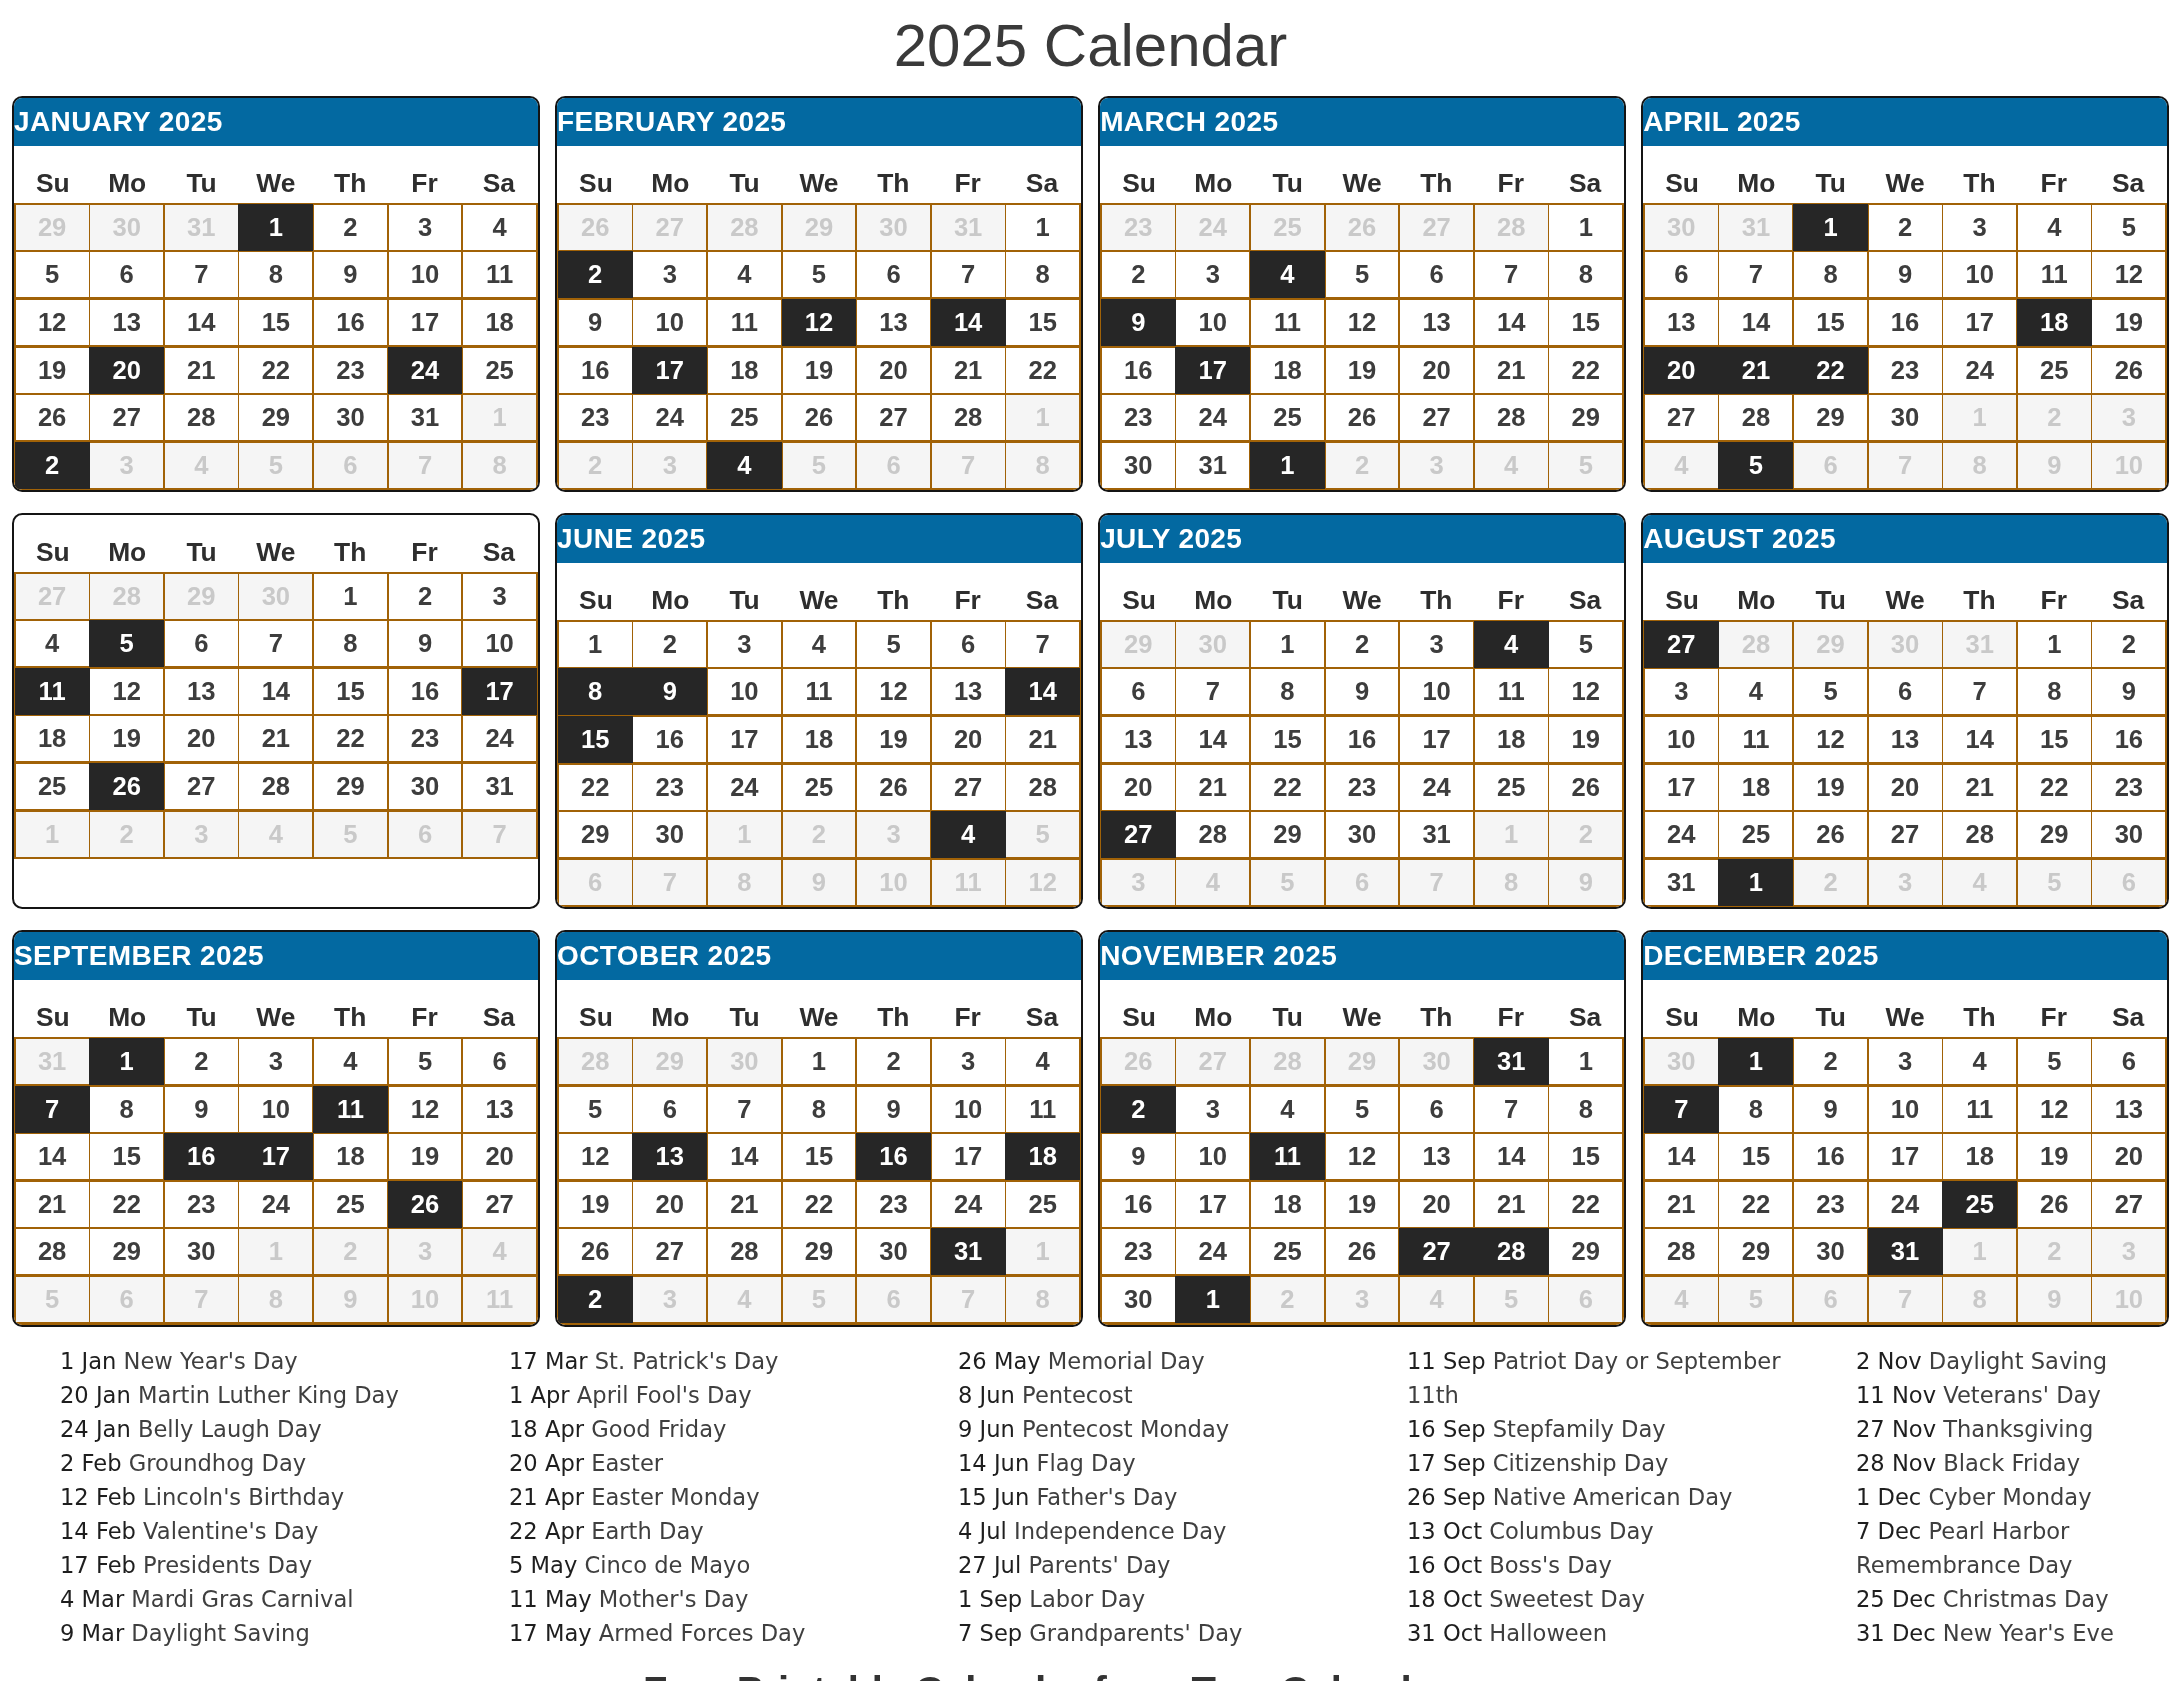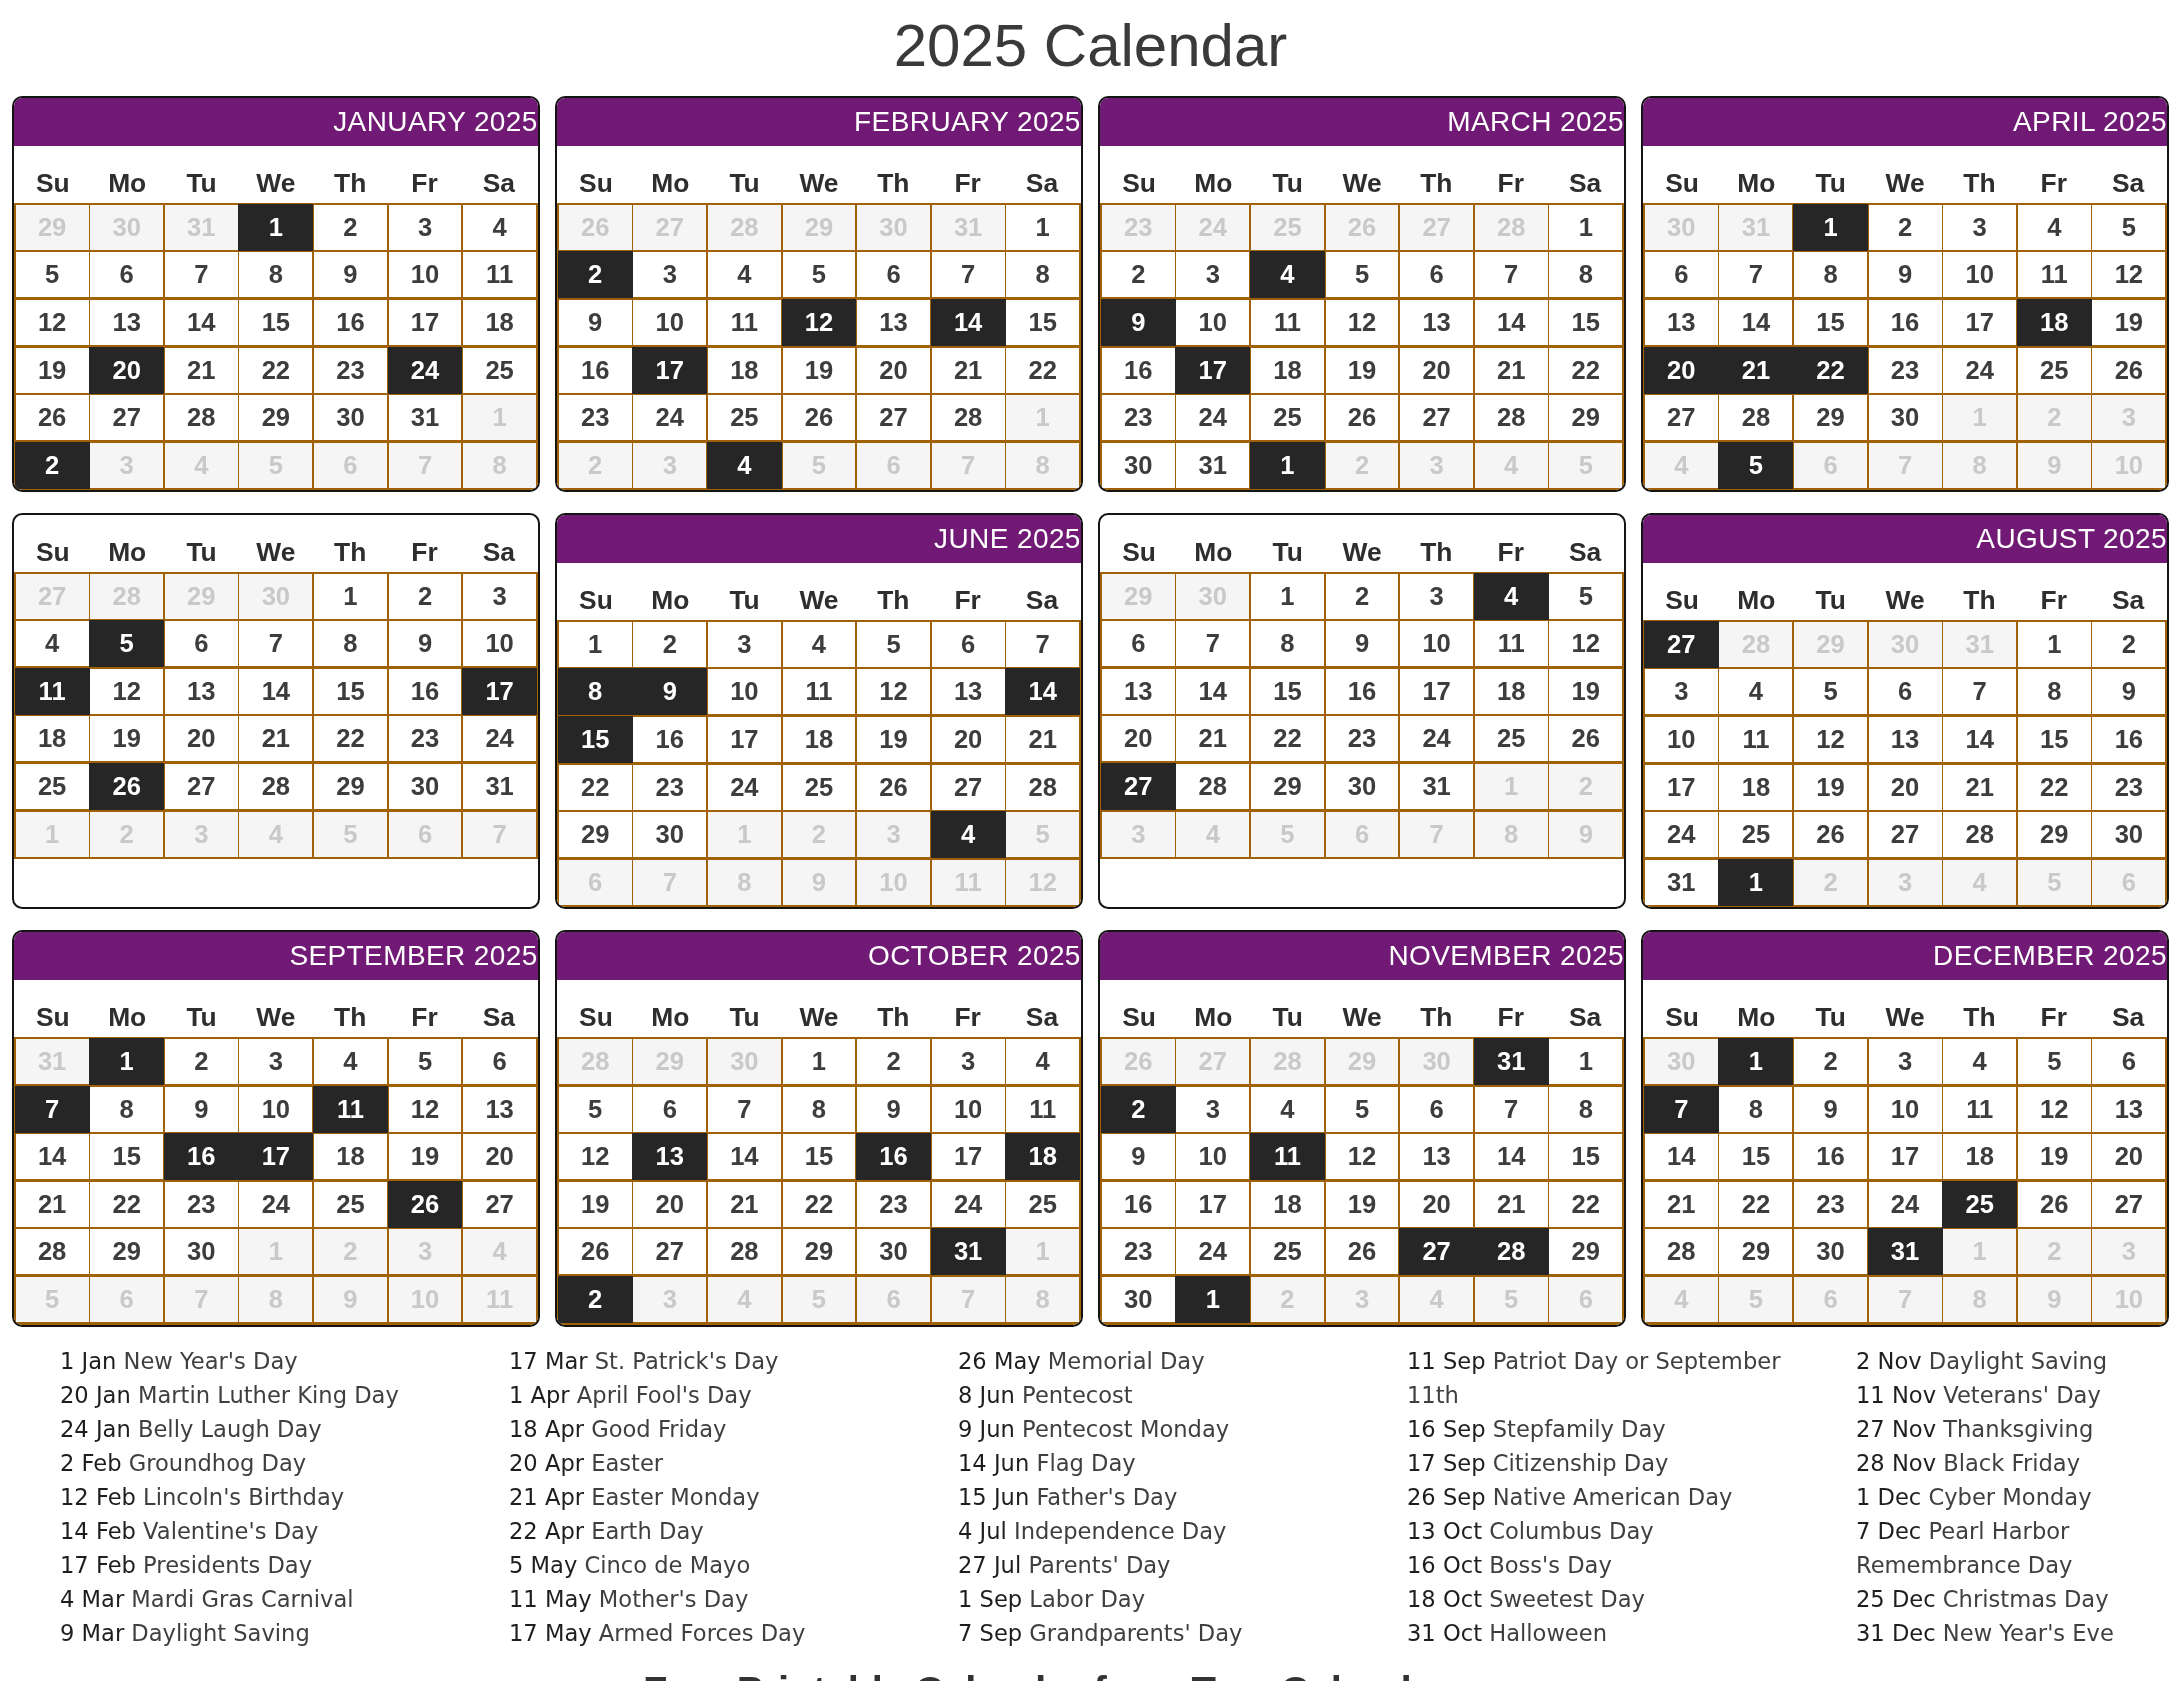--- a/index.html
+++ b/index.html
@@ -7,21 +7,21 @@
 
   .page-title{
     text-align:center;font-size:60px;font-weight:400;color:#3a3a3a;
     margin:13.6px 0 19px;line-height:1.05;letter-spacing:0;
   }
 
   .months{display:grid;grid-template-columns:repeat(4,1fr);column-gap:15.3px;row-gap:20.4px;padding:0 12px;}
 
   .month{border:2.6px solid #141414;border-radius:10.2px;overflow:hidden;background:#fff;}
   .mhead{
-    background:#701a75;color:#fff;text-align:right;font-weight:400;font-size:28px;
+    background:#0369a1;color:#fff;text-align:left;font-weight:700;font-size:28px;
     padding:8.5px 0 7.7px;letter-spacing:0.4px;
   }
   .wdays{display:grid;grid-template-columns:repeat(7,1fr);padding:6px 1.7px 4.3px;margin-top:16px;}
   .wd{text-align:center;font-weight:700;font-size:26.4px;color:#2e2e2e;}
   .grid{
     display:grid;grid-template-columns:repeat(7,1fr);grid-auto-rows:45px;
     column-gap:1.7px;row-gap:2.6px;padding:1.7px 1.7px 2.6px;background:#a16207;
   }
   .cell{
     display:flex;align-items:center;justify-content:center;
@@ -384,20 +384,21 @@
         <div class="cell g">7</div>
         <div class="cell g">8</div>
         <div class="cell g">9</div>
         <div class="cell g">10</div>
         <div class="cell g">11</div>
         <div class="cell g">12</div>
       </div>
   </section>
 
   <section class="month">
+    <header class="mhead">JULY 2025</header>
     <div class="wdays">
         <span class="wd">Su</span>
         <span class="wd">Mo</span>
         <span class="wd">Tu</span>
         <span class="wd">We</span>
         <span class="wd">Th</span>
         <span class="wd">Fr</span>
         <span class="wd">Sa</span>
       </div>
     <div class="grid">

